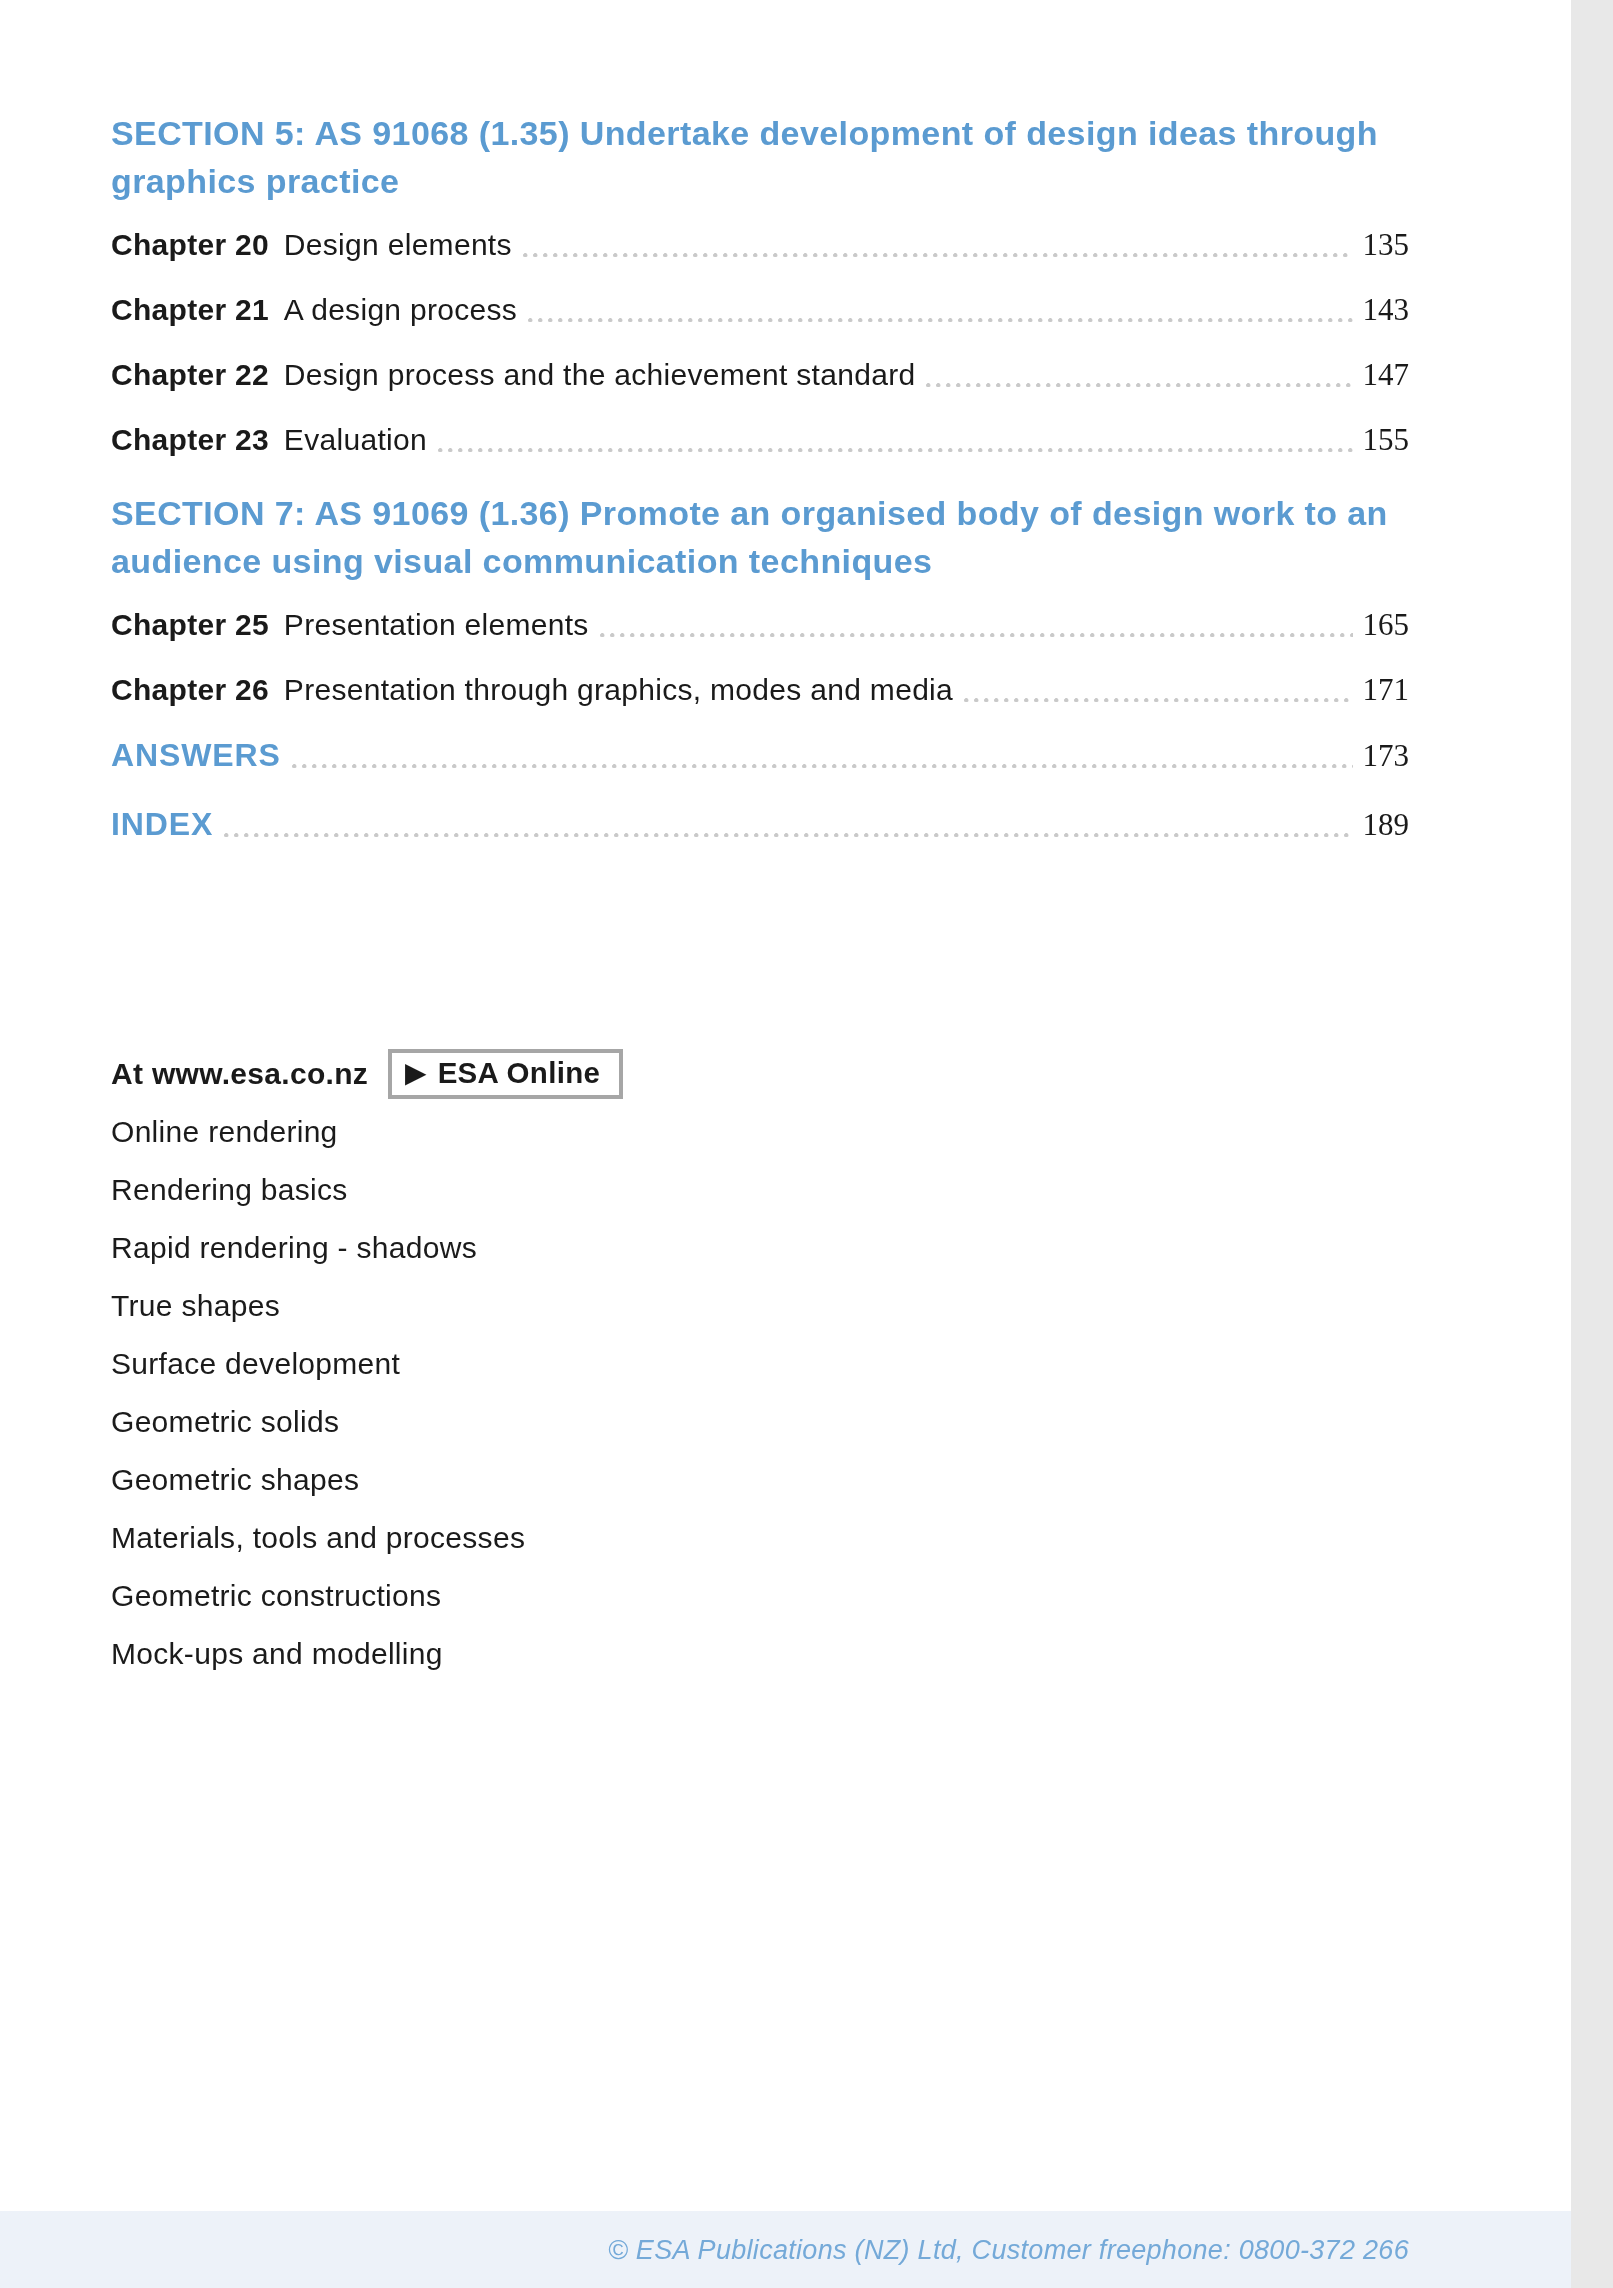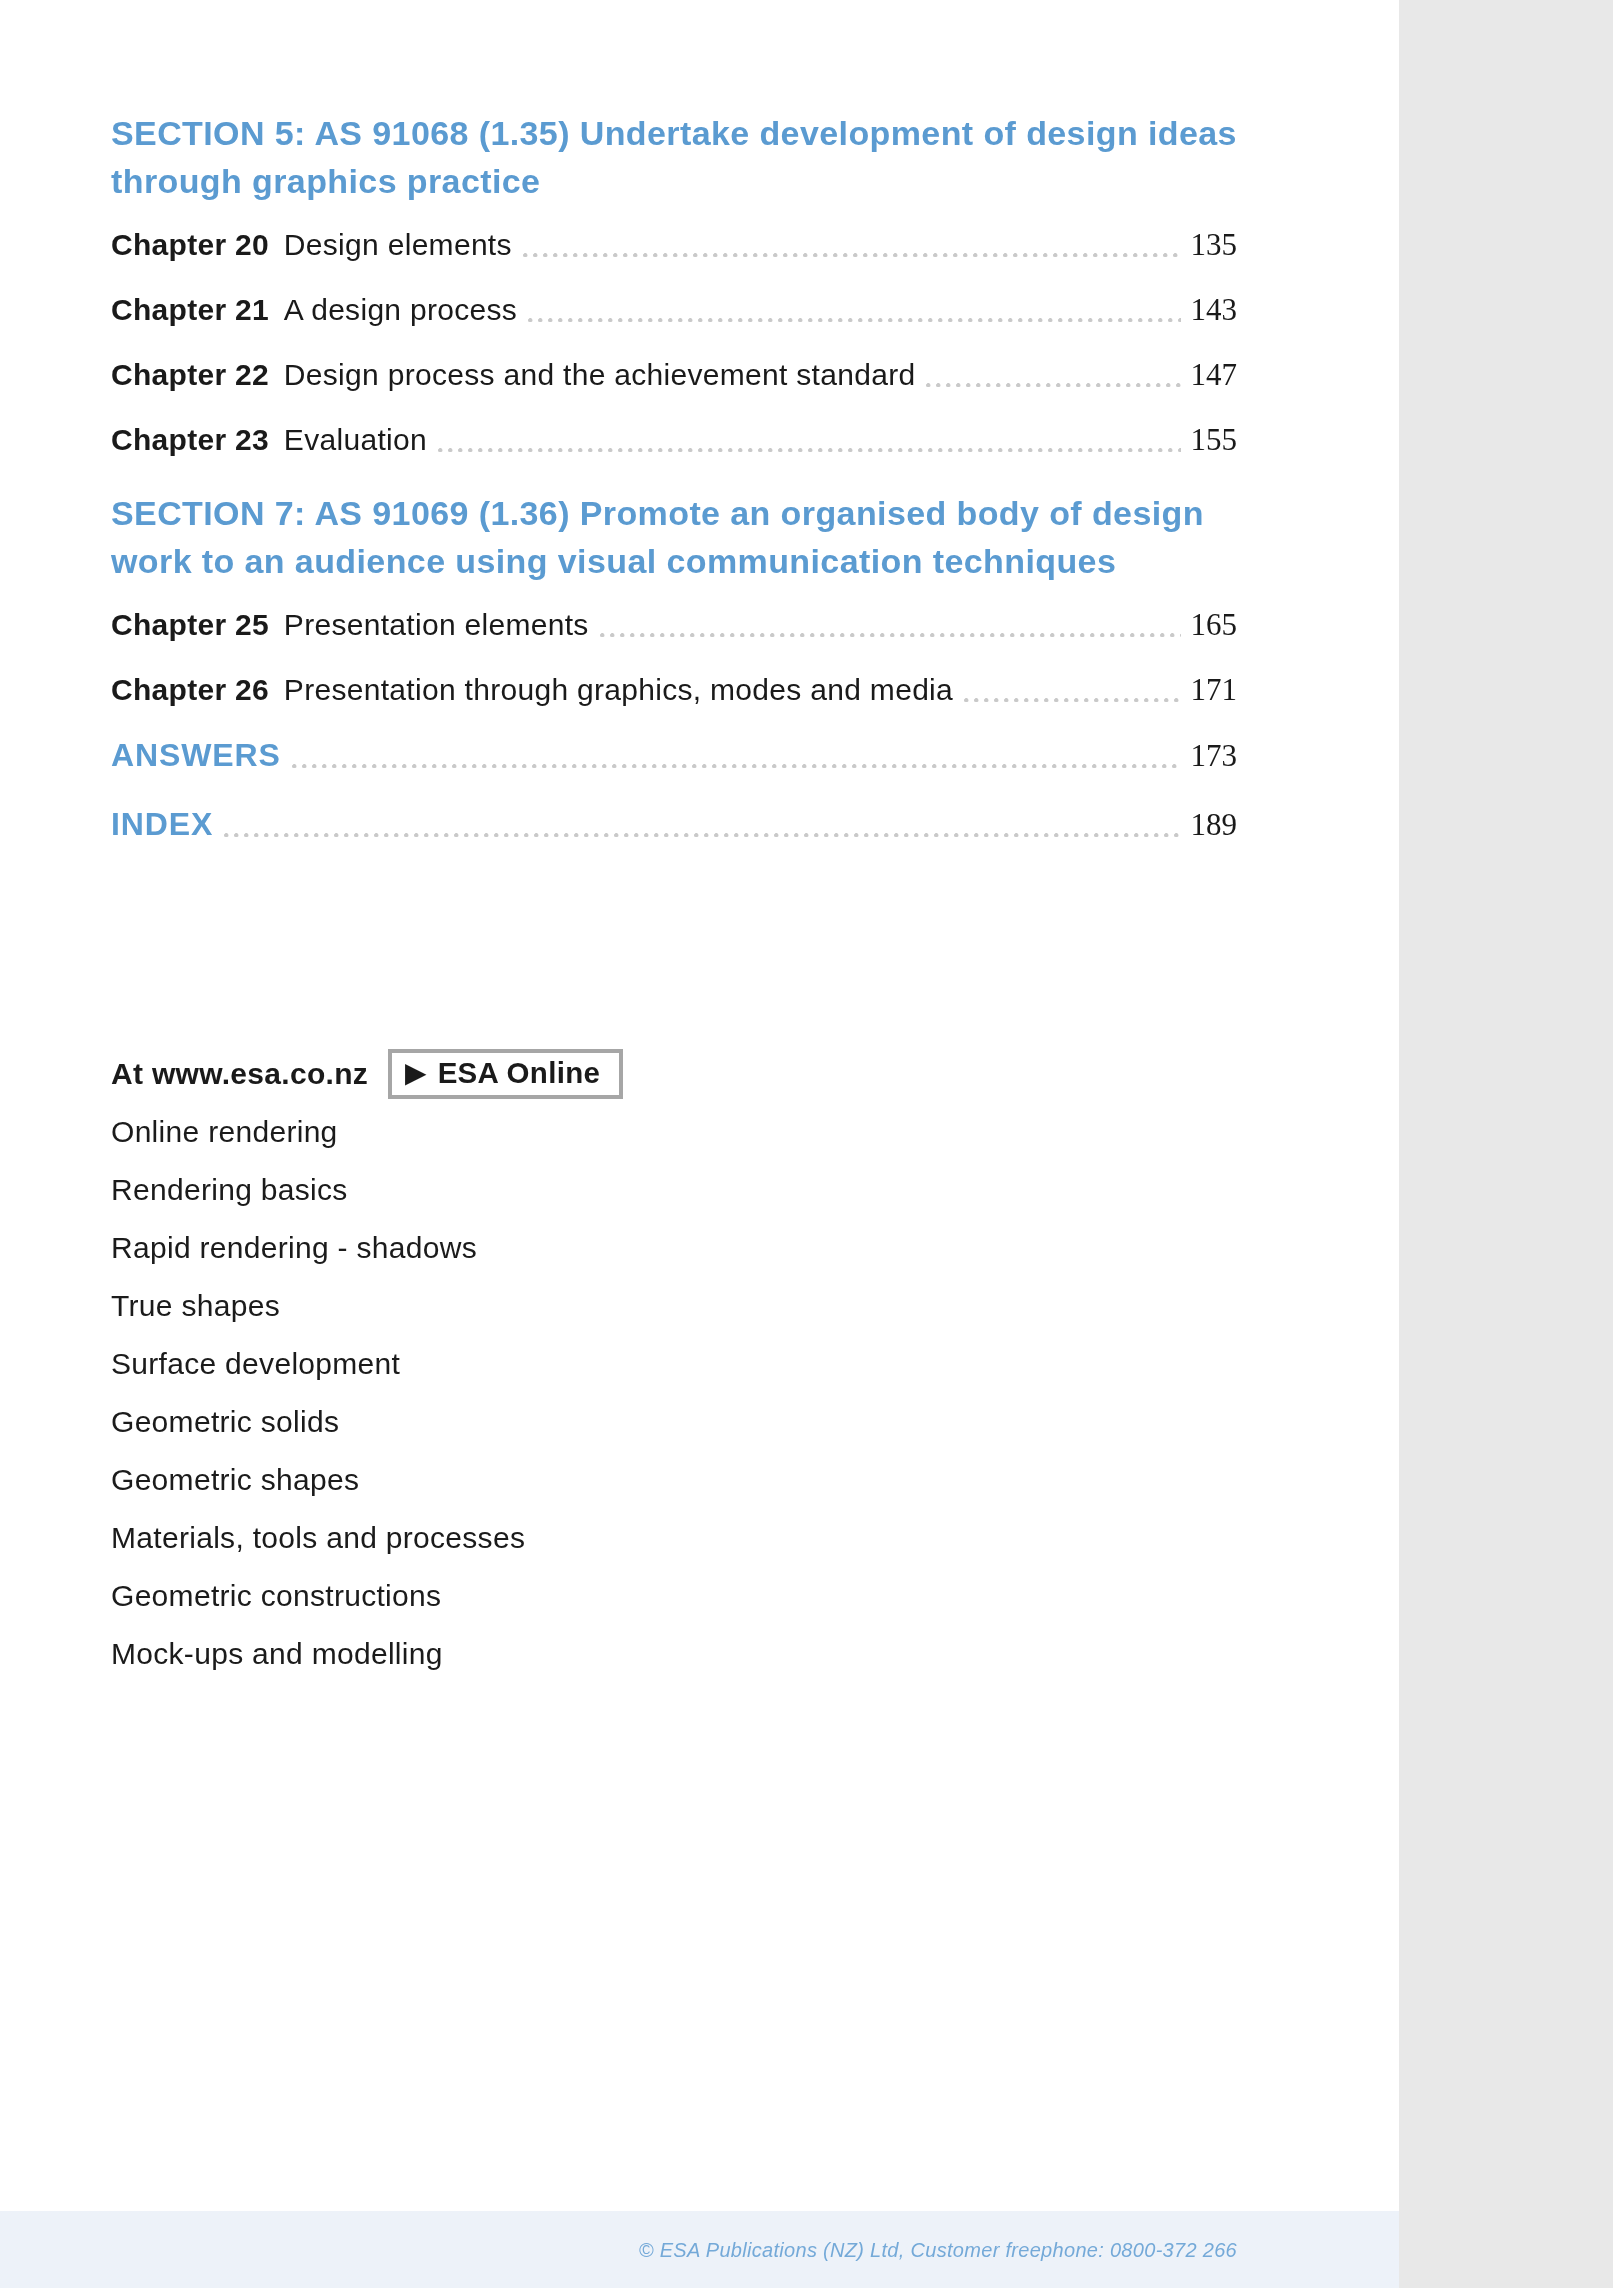--- a/index.html
+++ b/index.html
@@ -1,19 +1,19 @@
 <!DOCTYPE html>
 <html style="font-size:14.8px"><head>
 <meta charset="utf-8">
 <style>
   html,body{margin:0;padding:0;}
   body{background:#e8e8e8;}
   .page{
     position:relative;
-    width:1399px;height:2289px;
+    width:1571px;height:2289px;
     background:#ffffff;
     overflow:hidden;
     font-family:"Liberation Sans", sans-serif;
     color:var(--text,#1a1a1a);
   }
   .content{
     position:absolute;
     left:111px;right:162px;top:0;
   }
   
@@ -126,21 +126,21 @@
     height:78px;
     background:var(--footer-bg,#edf2f9);
     display:flex;
     align-items:center;
     justify-content:flex-end;
     padding-right:162px;
     box-sizing:border-box;
   }
   .footer-text{
     font-style:italic;
-    font-size:20px;
+    font-size:27px;
     letter-spacing:0.3px;
     color:var(--footer-text,#74a9d8);
   }
 </style>
 </head>
 <body>
 
 <div class="page" style="--accent: #5b9bd1; --text: #1a1a1a; --dots: #c9c9c9; --badge-border: #a6a6a6; --footer-bg: #edf2f9; --footer-text: #74a9d8;">
   <div class="content">
 

